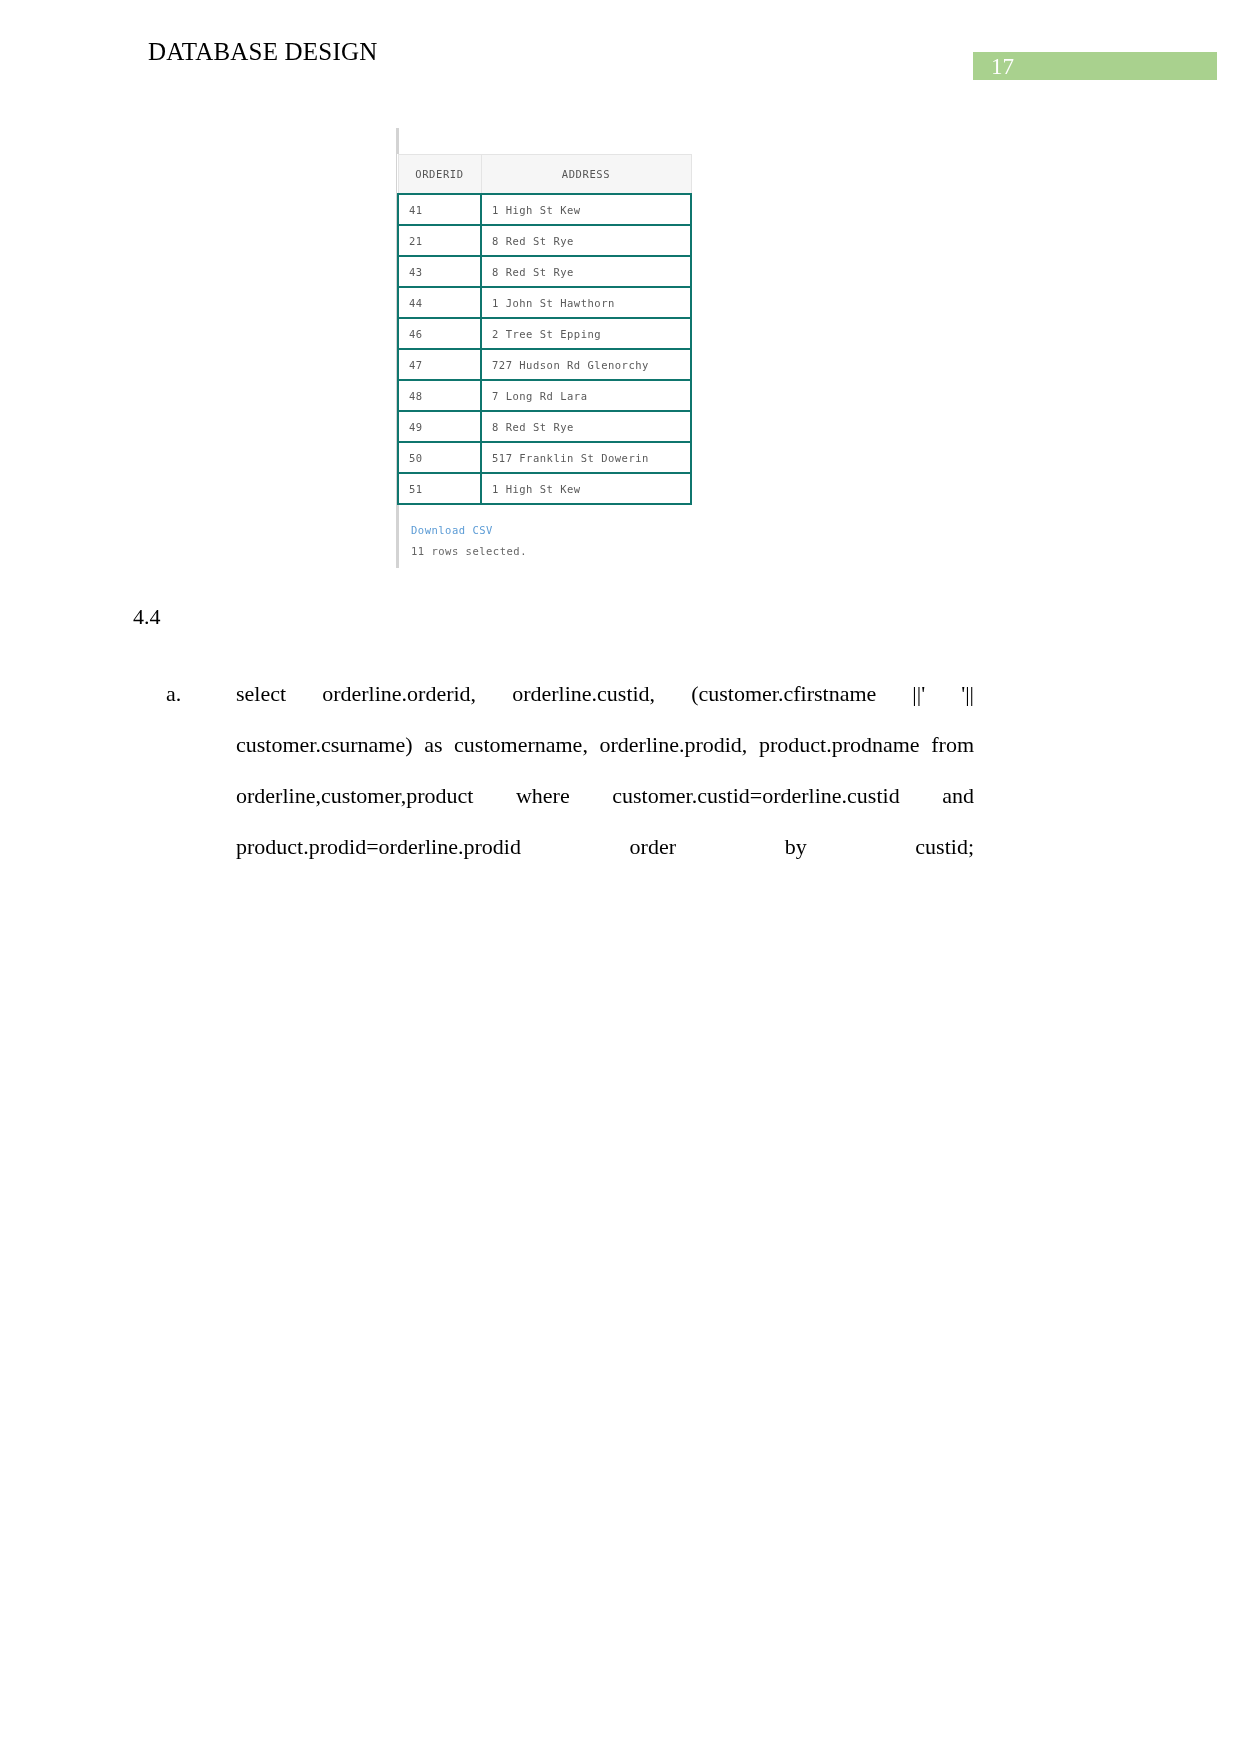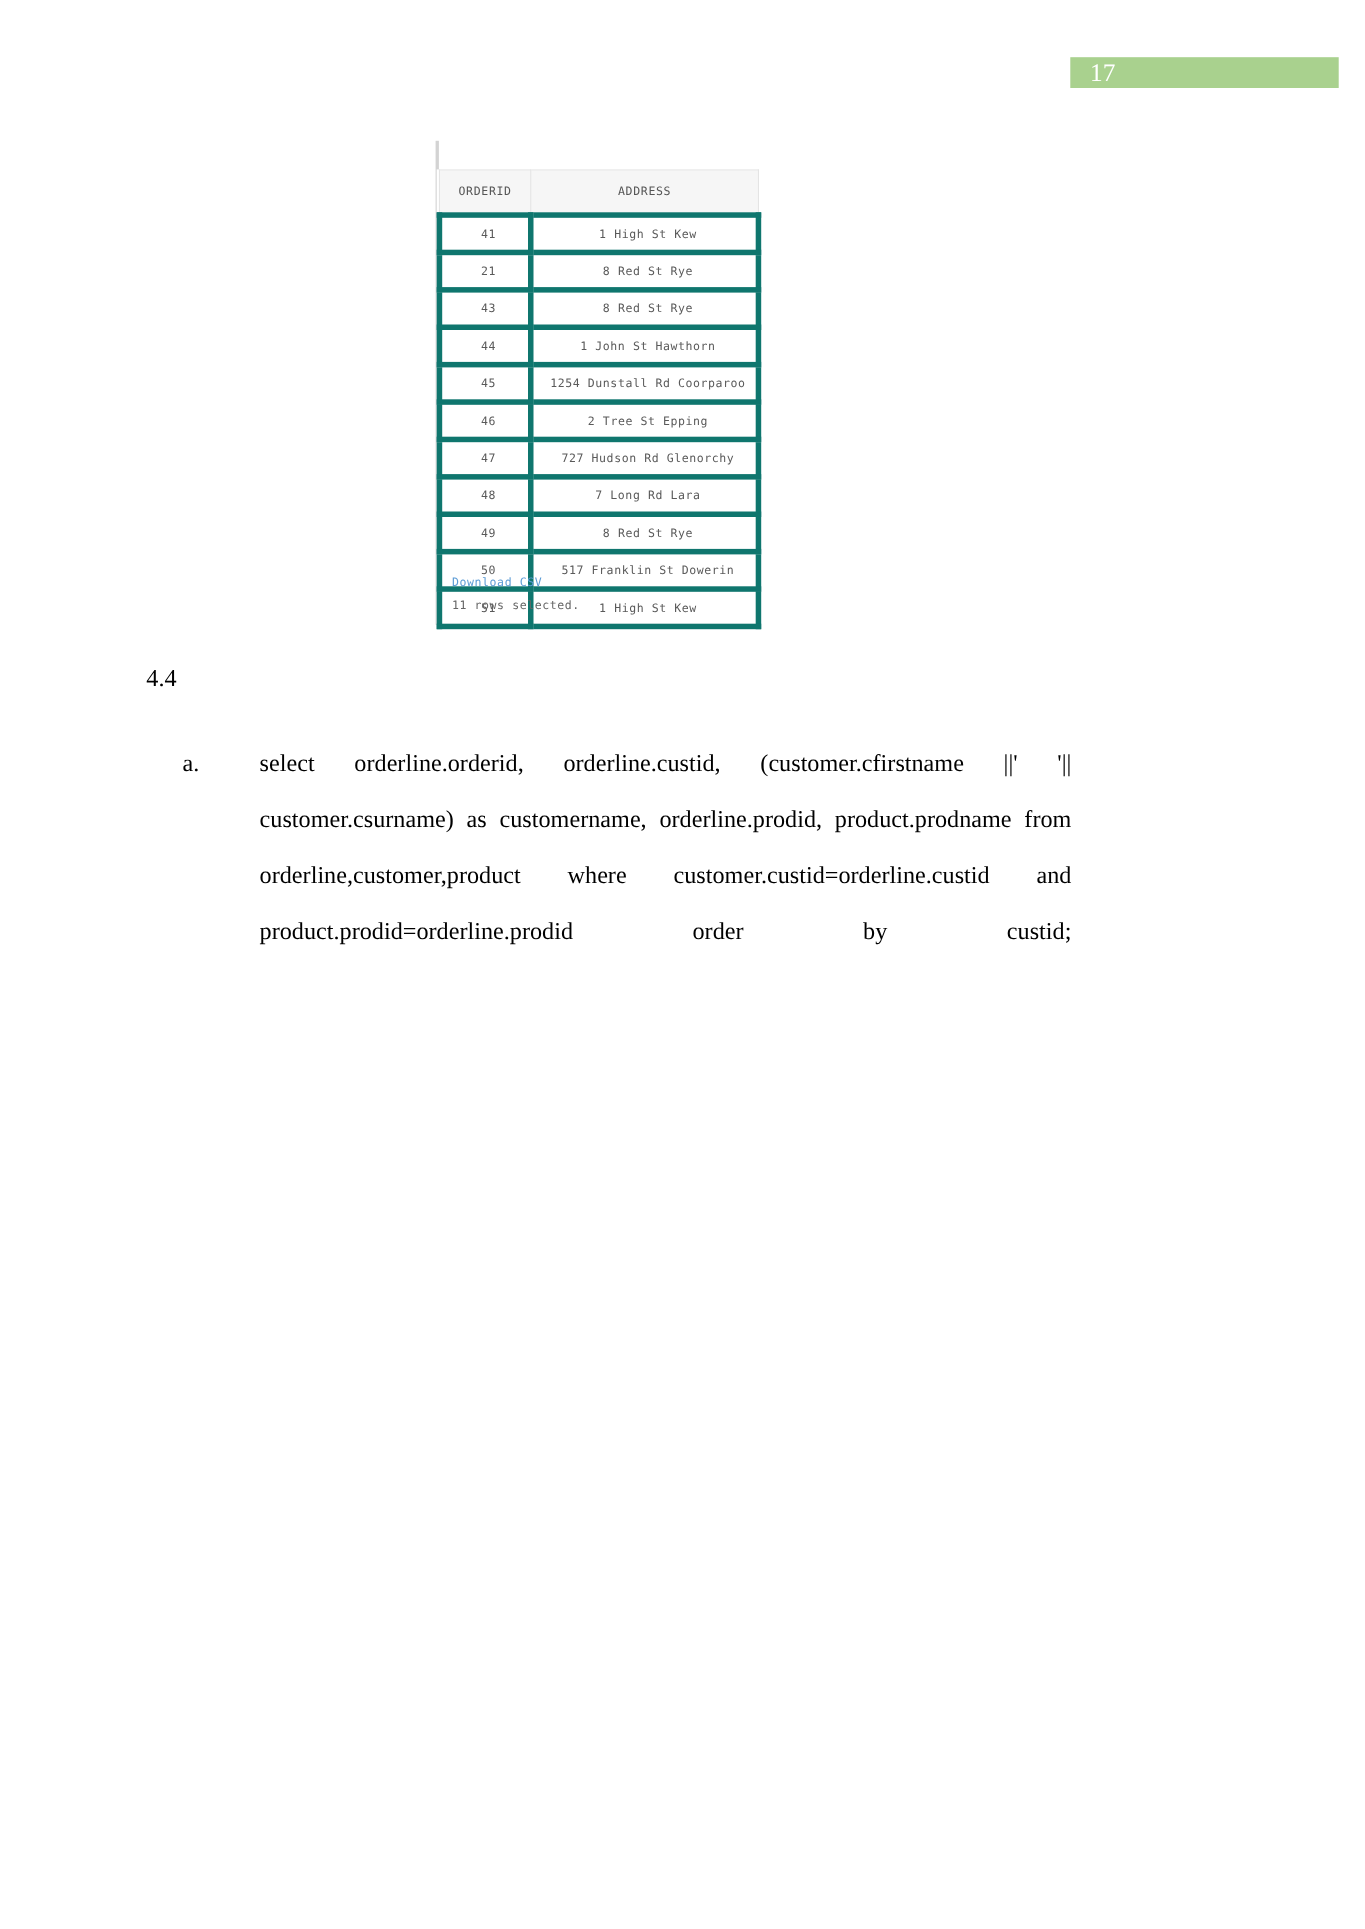--- a/index.html
+++ b/index.html
@@ -92,30 +92,29 @@
     font-family: "DejaVu Sans Mono", "Liberation Mono", monospace;
     font-size: 10.5px;
     font-weight: normal;
     color: #555555;
     letter-spacing: 0.6px;
     padding: 8px 4px;
     text-align: center;
     height: 22px;
   }
   .result-table td {
-    border: 5px solid #0f766e;
+    border: 2px solid #0f766e;
     font-family: "DejaVu Sans Mono", "Liberation Mono", monospace;
     font-size: 10.5px;
     color: #5a5a5a;
     letter-spacing: 0.5px;
     padding: 6px 4px 6px 10px;
     height: 17px;
     white-space: nowrap;
     overflow: hidden;
-    text-align: center;
   }
   .result-table td.col-orderid { width: 74px; }
   .result-table th.col-orderid { width: 74px; }
   .download-csv {
     position: absolute;
     left: 15px;
     top: 396px;
     font-family: "DejaVu Sans Mono", "Liberation Mono", monospace;
     font-size: 10.5px;
     color: #5b9bd5;
@@ -174,20 +173,23 @@
     content: "";
     display: inline-block;
     width: 100%;
   }
 </style>
 </head>
 <body>
 
 <div class="page">
 
+  <div class="doc-header">
+    <div class="header-title">DATABASE DESIGN</div>
+  </div>
 
   <div class="page-number-badge">
     <div class="page-number-text">17</div>
   </div>
 
   <div class="sql-figure">
     <div class="figure-left-rule"></div>
 
     <table class="result-table">
       <thead>
@@ -205,24 +207,20 @@
           <td class="col-orderid">21</td>
           <td>8 Red St Rye</td>
         </tr>
         <tr>
           <td class="col-orderid">43</td>
           <td>8 Red St Rye</td>
         </tr>
         <tr>
           <td class="col-orderid">44</td>
           <td>1 John St Hawthorn</td>
-        </tr>
-        <tr>
-          <td class="col-orderid">45</td>
-          <td>1254 Dunstall Rd Coorparoo</td>
         </tr>
         <tr>
           <td class="col-orderid">46</td>
           <td>2 Tree St Epping</td>
         </tr>
         <tr>
           <td class="col-orderid">47</td>
           <td>727 Hudson Rd Glenorchy</td>
         </tr>
         <tr>

